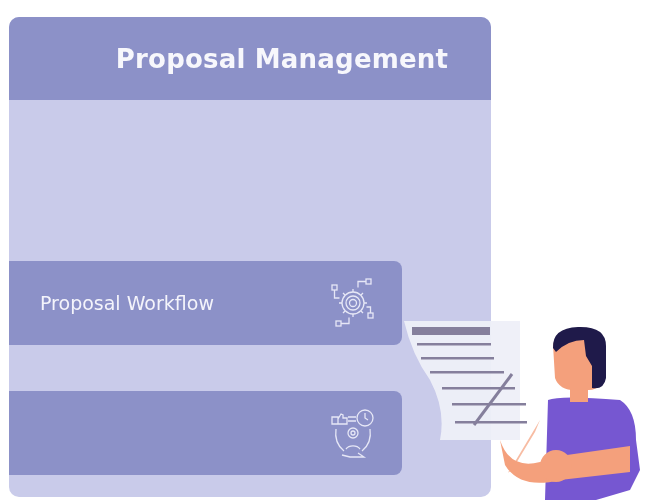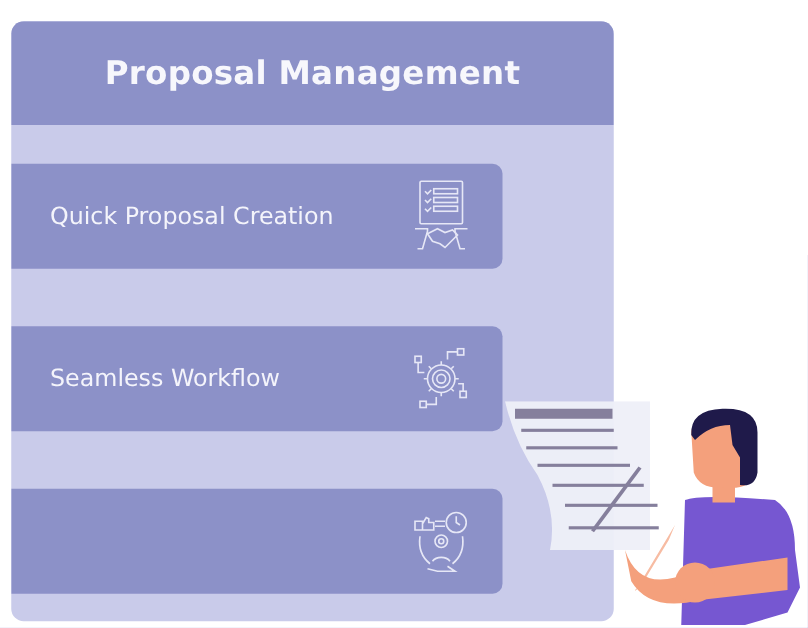--- a/index.html
+++ b/index.html
@@ -1,53 +1,41 @@
 <!DOCTYPE html>
 <html><head>
 <meta charset="utf-8">
 <style>
   html, body { margin:0; padding:0; background:#ffffff; }
   body { width:646px; height:502px; position:relative; overflow:hidden;
          font-family:"Liberation Sans", "DejaVu Sans", sans-serif; }
   .panel { position:absolute; left:9px; top:17px; width:482px; height:480px;
            background:#c9cbea; border-radius:10px; overflow:hidden; }
   .panel-header { position:absolute; left:0; top:0; width:100%; height:83px;
-                  background:#8c91c8; display:flex; align-items:center; justify-content:center; }
+                  background:#8c91c8; display:flex; align-items:center; justify-content:center;padding-left:32px; }
   .panel-title { color:#f7f7fc; font-weight:700; font-size:26px; letter-spacing:0.2px;
                  font-family:"DejaVu Sans", sans-serif; }
   .card { position:absolute; left:0; width:393px; height:84px; background:#8c91c8;
           border-radius:0 8px 8px 0; display:flex; align-items:center; }
   .card-label { position:absolute; left:31px; color:#f4f4fb; font-size:19px;
                 font-family:"DejaVu Sans", sans-serif; font-weight:400; }
   .card-icon { position:absolute; right:26px; top:12px; width:46px; height:60px; }
   .doc-illustration { position:absolute; left:398px; top:321px; width:248px; height:181px; }
 </style>
 </head>
 <body>
 
 <div class="panel">
   <div class="panel-header">
     <span class="panel-title">Proposal Management</span>
   </div>
 
-  <div class="card" style="top:114px;">
-    <span class="card-label">Quick Proposal Creation</span>
-    <svg class="card-icon" viewBox="0 0 46 60" fill="none" stroke="#e6e7f6" stroke-width="1.3">
-      <rect x="6" y="2" width="34" height="34" rx="1"></rect>
-      <path d="M10 10l2 2 3-3M10 17l2 2 3-3M10 24l2 2 3-3"></path>
-      <rect x="17" y="8" width="19" height="4"></rect>
-        <rect x="17" y="15" width="19" height="4"></rect>
-        <rect x="17" y="22" width="19" height="4"></rect>
-      <path d="M2 40h10v2l-4 14h-4M44 40h-10v2l4 14h4"></path>
-      <path d="M12 44l8-4 6 3 6-2 4 4-6 6-4 4-4-3-6-2z"></path>
-    </svg>
-  </div>
 
   <div class="card" style="top:244px;">
-    <span class="card-label">Seamless Workflow</span>
+    <span class="card-label">Proposal Workflow</span>
     <svg class="card-icon" viewBox="0 0 46 60" fill="none" stroke="#e6e7f6" stroke-width="1.3">
       <circle cx="23" cy="30" r="11"></circle>
         <circle cx="23" cy="30" r="7"></circle>
         <circle cx="23" cy="30" r="3.5"></circle>
       <path d="M23 16v3M23 41v3M9 30h3M34 30h3M13 20l2 2M31 38l2 2M13 40l2-2M31 22l2-2"></path>
       <rect x="2" y="12" width="5" height="5"></rect>
         <path d="M4.5 17v8h5"></path>
       <rect x="36" y="6" width="5" height="5"></rect>
         <path d="M36 8.5h-8v6"></path>
       <rect x="38" y="40" width="5" height="5"></rect>

